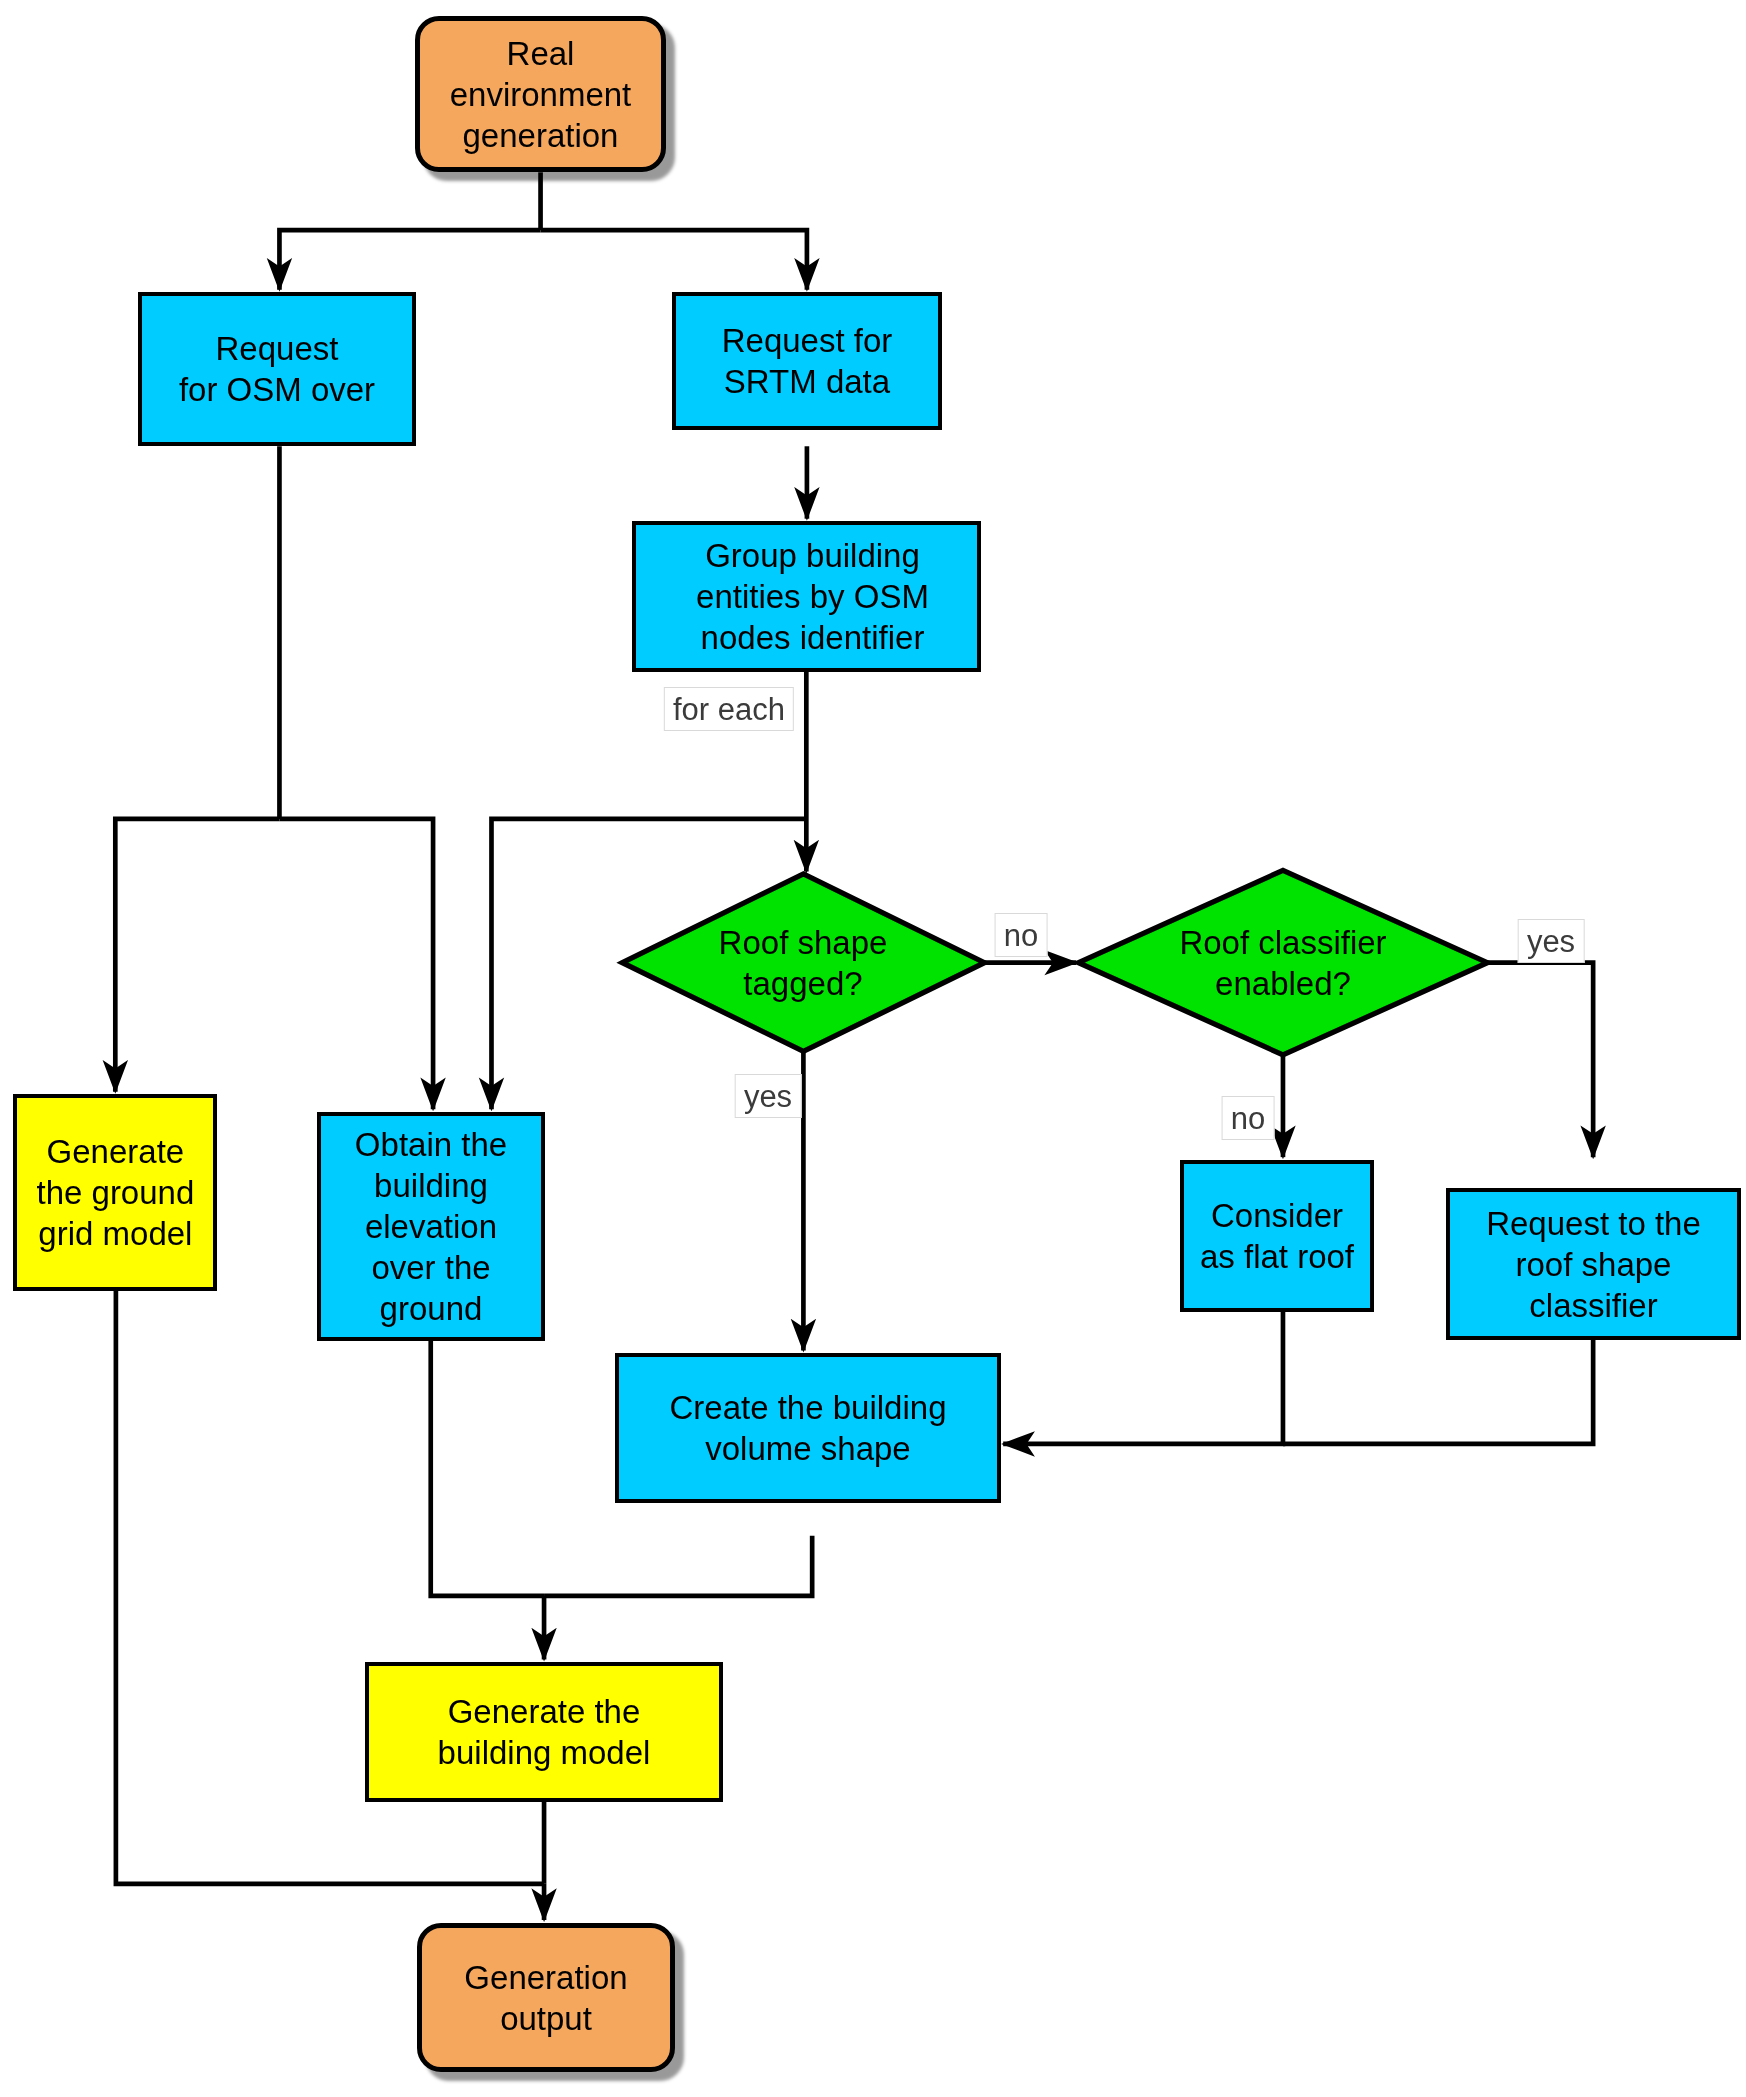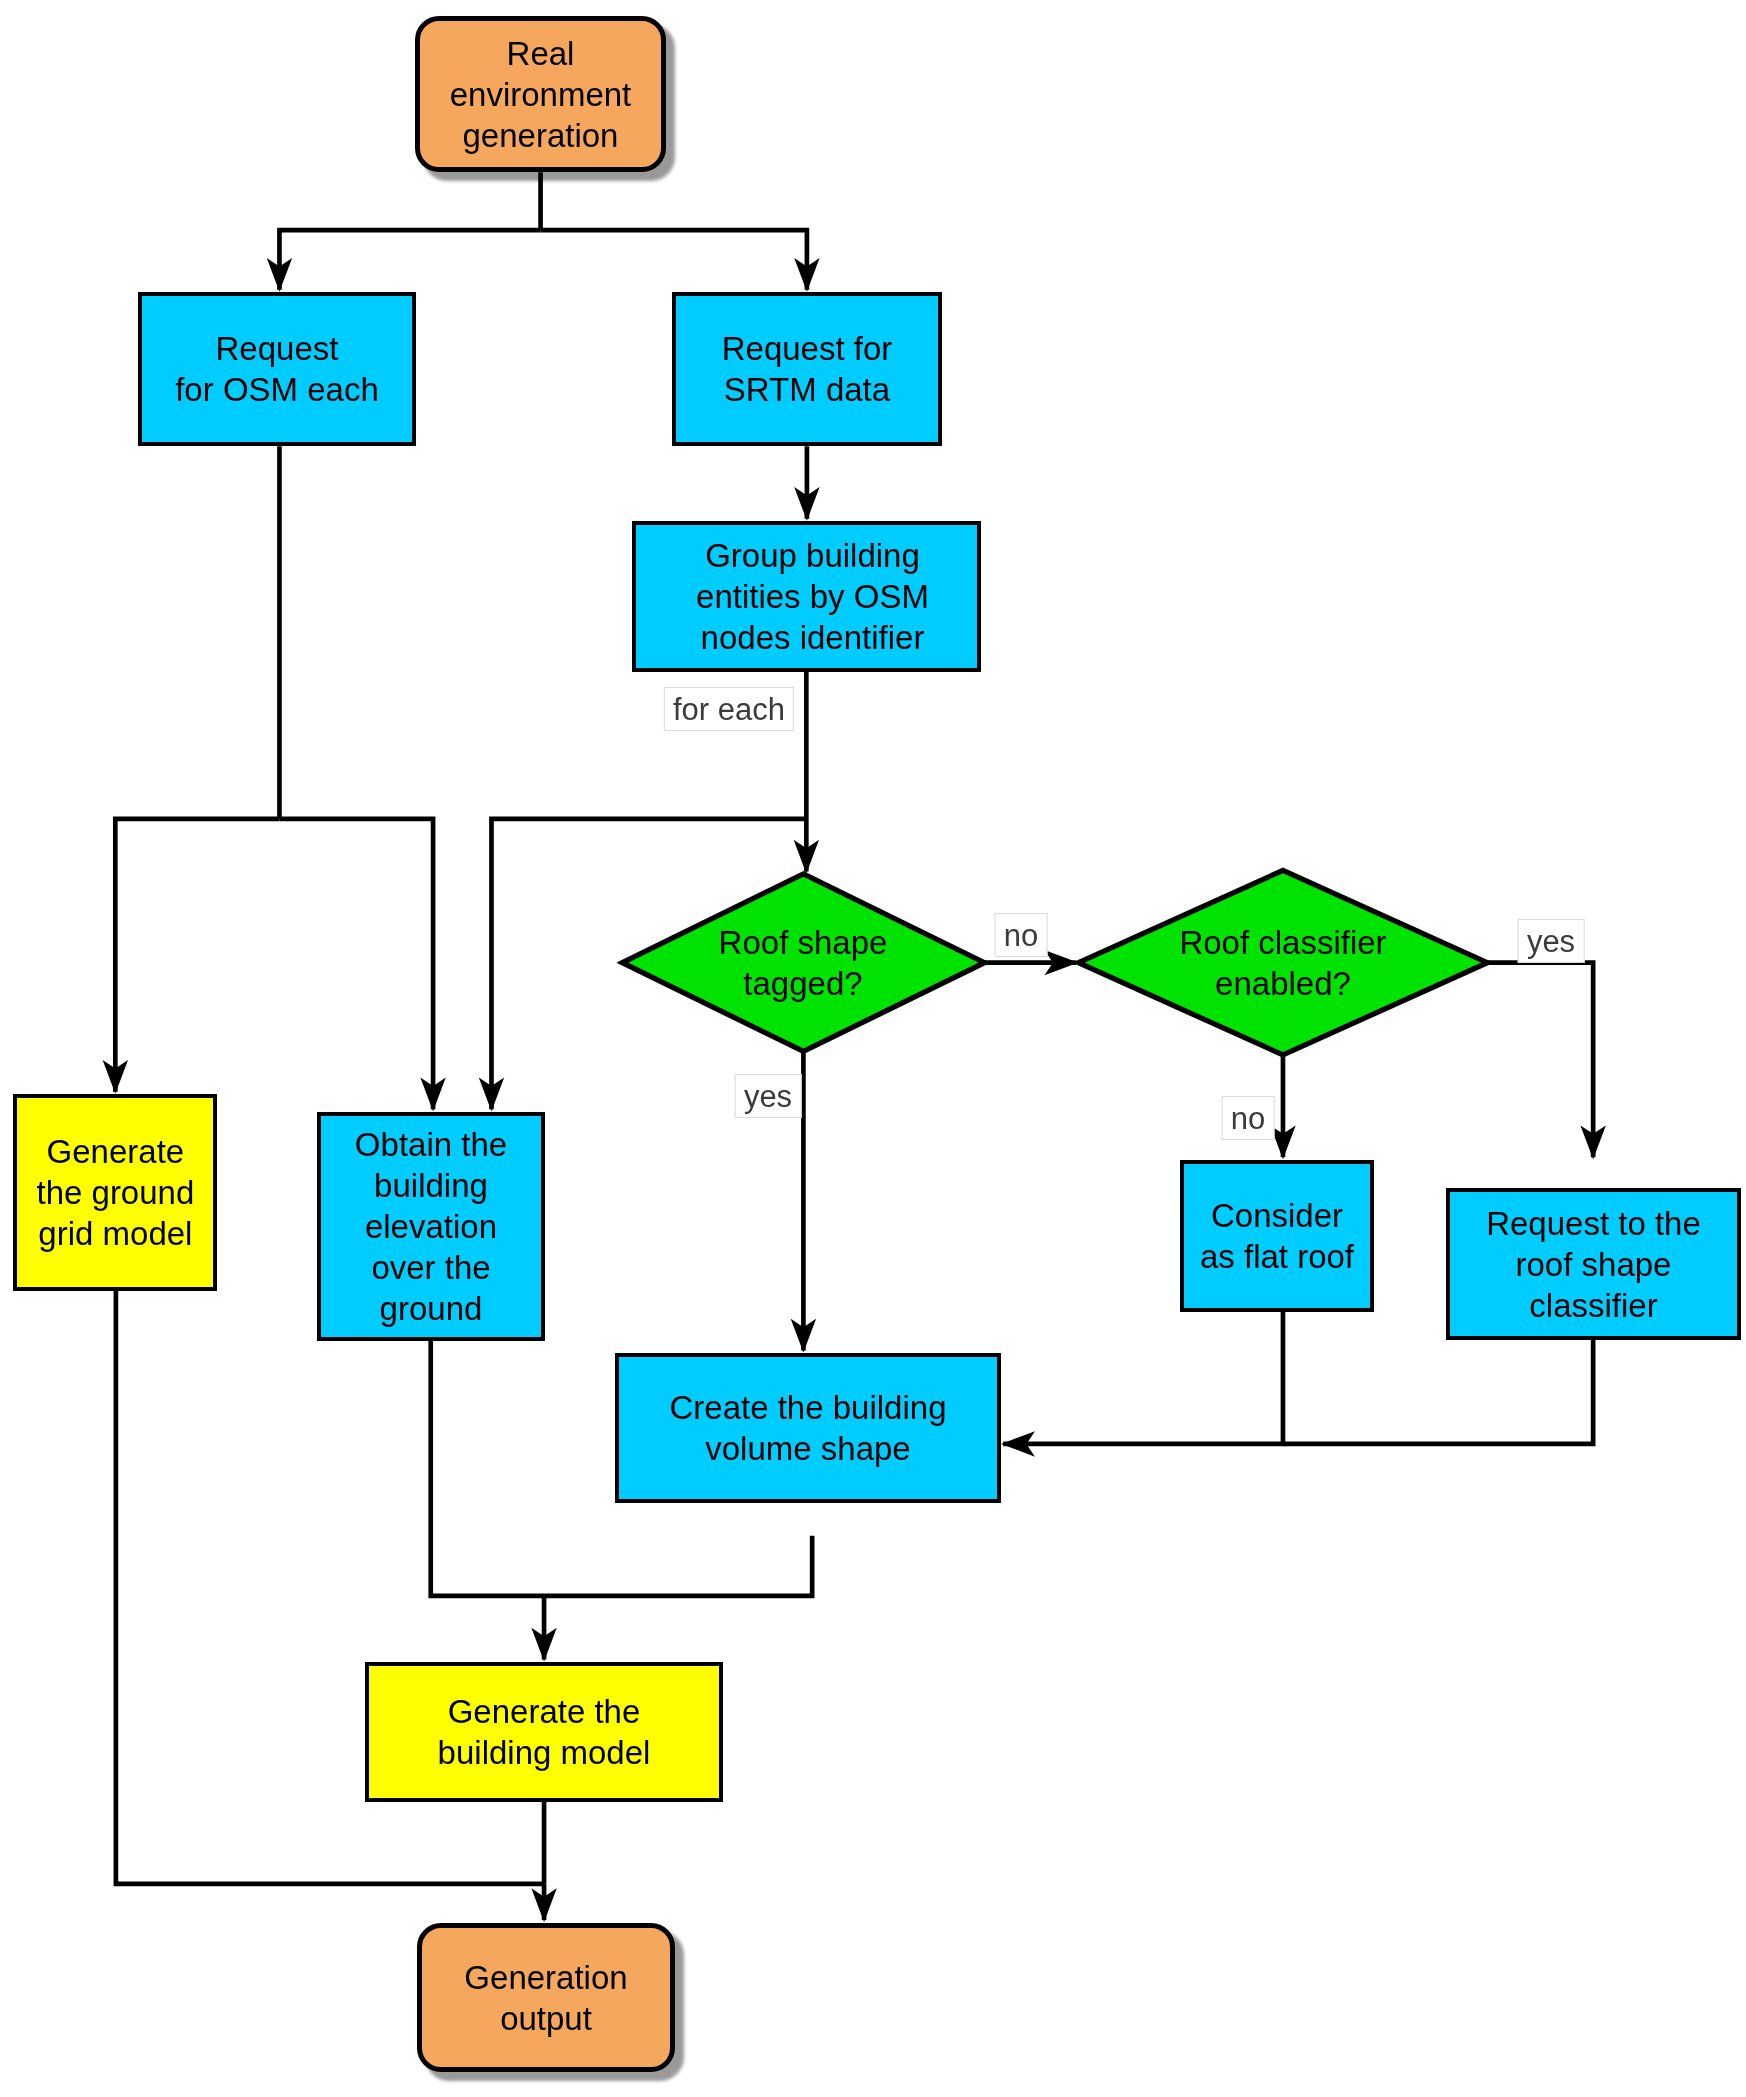--- a/index.html
+++ b/index.html
@@ -111,23 +111,23 @@
 
     <polygon points="1065,1648 1375,1496 1685,1648 1375,1800" fill="#00E300" stroke="#000000" stroke-width="9"></polygon>
     <polygon points="1846,1648 2196,1490 2546,1648 2196,1806" fill="#00E300" stroke="#000000" stroke-width="9"></polygon>
   </svg>
 
   <div class="node terminal" style="left:415px; top:16.4px; width:251px; height:156px;">Real
 environment
 generation</div>
 
   <div class="node process" style="left:138px; top:292px; width:278px; height:154px;">Request
-for OSM each</div>
+for OSM over</div>
 
-  <div class="node process" style="left:672px; top:292px; width:270px; height:154px;">Request for
+  <div class="node process" style="left:672px; top:292px; width:270px; height:138px;">Request for
 SRTM data</div>
 
   <div class="node process" style="left:632px; top:521px; width:349px; height:151px;padding-left:12px;">Group building
 entities by OSM
 nodes identifier</div>
 
   <div class="node model" style="left:13.4px; top:1094px; width:204px; height:197px;">Generate
 the ground
 grid model</div>
 

